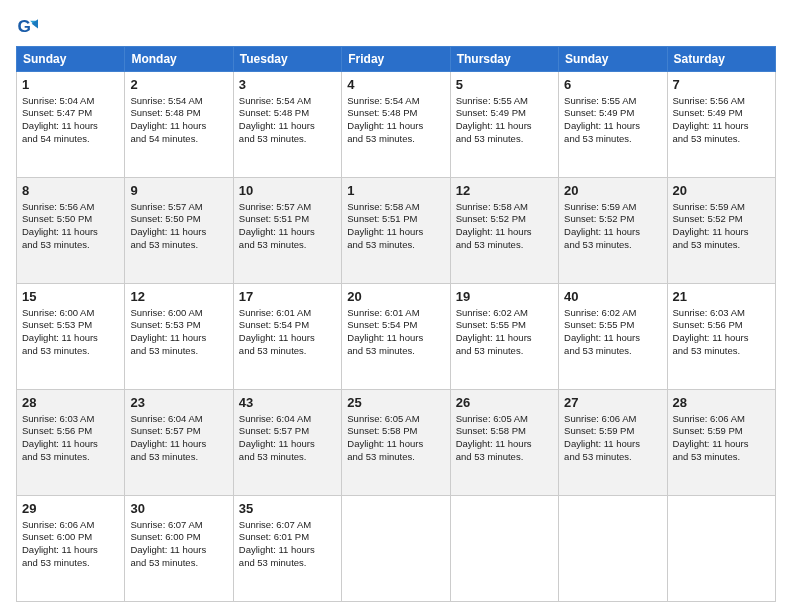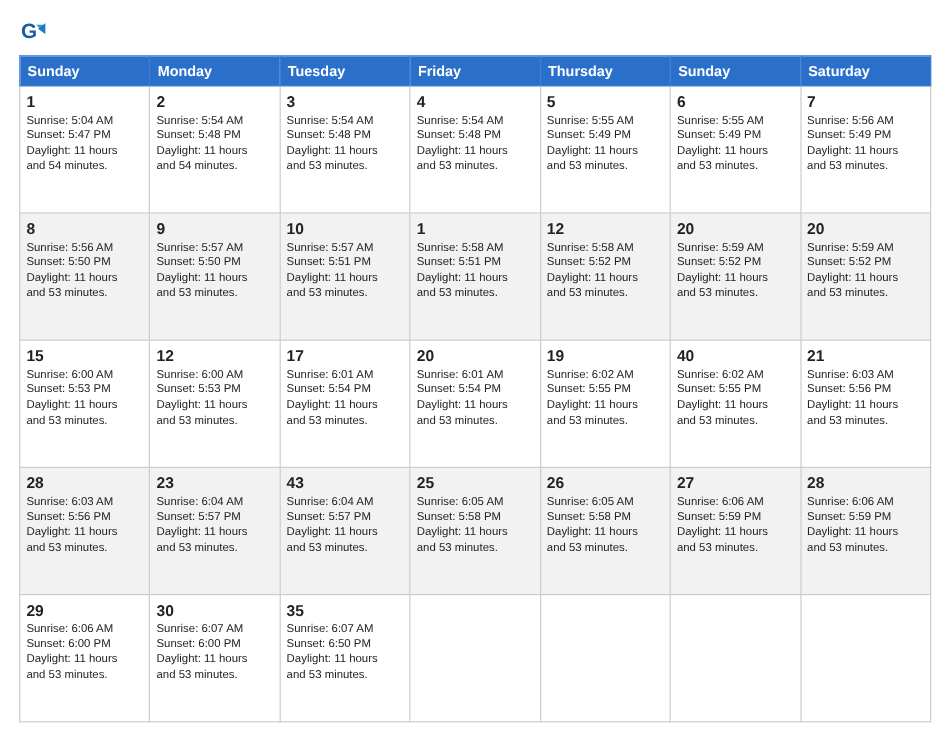--- a/index.html
+++ b/index.html
@@ -337,21 +337,21 @@
           <td>
             <span class="day-num">30</span>
             <span style="display: block;">Sunrise: 6:07 AM</span>
             <span style="display: block;">Sunset: 6:00 PM</span>
             <span style="display: block;">Daylight: 11 hours</span>
             <span style="display: block;">and 53 minutes.</span>
           </td>
           <td>
             <span class="day-num">35</span>
             <span style="display: block;">Sunrise: 6:07 AM</span>
-            <span style="display: block;">Sunset: 6:50 PM</span>
+            <span style="display: block;">Sunset: 6:01 PM</span>
             <span style="display: block;">Daylight: 11 hours</span>
             <span style="display: block;">and 53 minutes.</span>
           </td>
           <td></td>
           <td></td>
           <td></td>
           <td></td>
         </tr>
       </tbody>
   </table>

